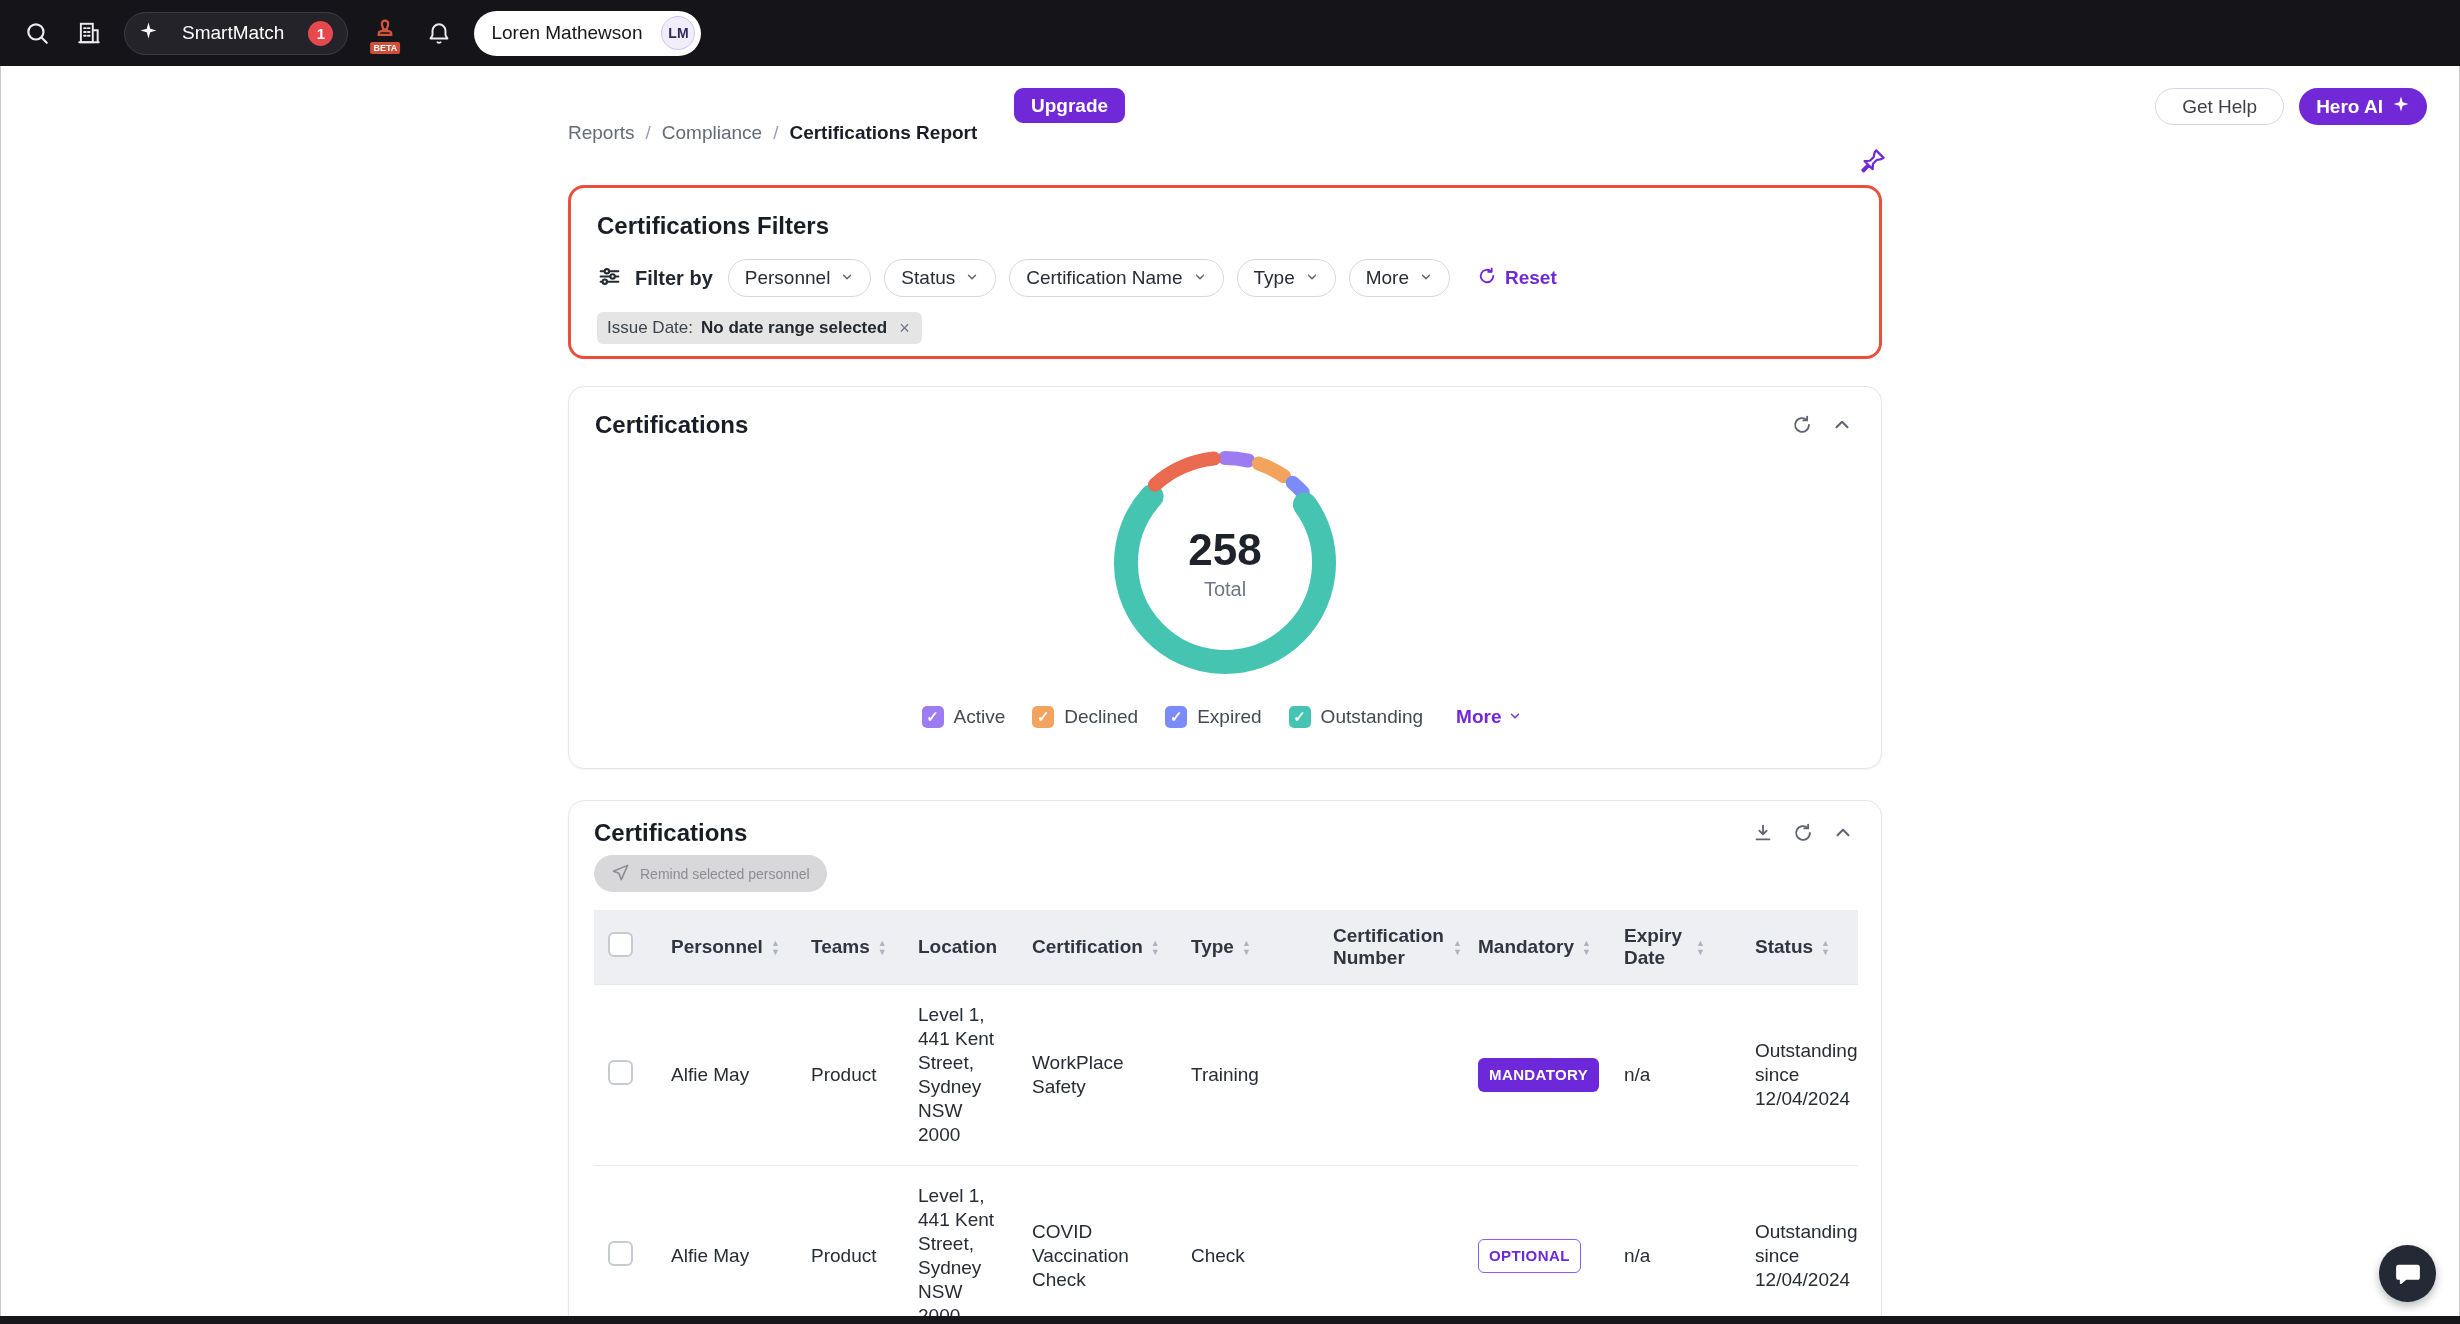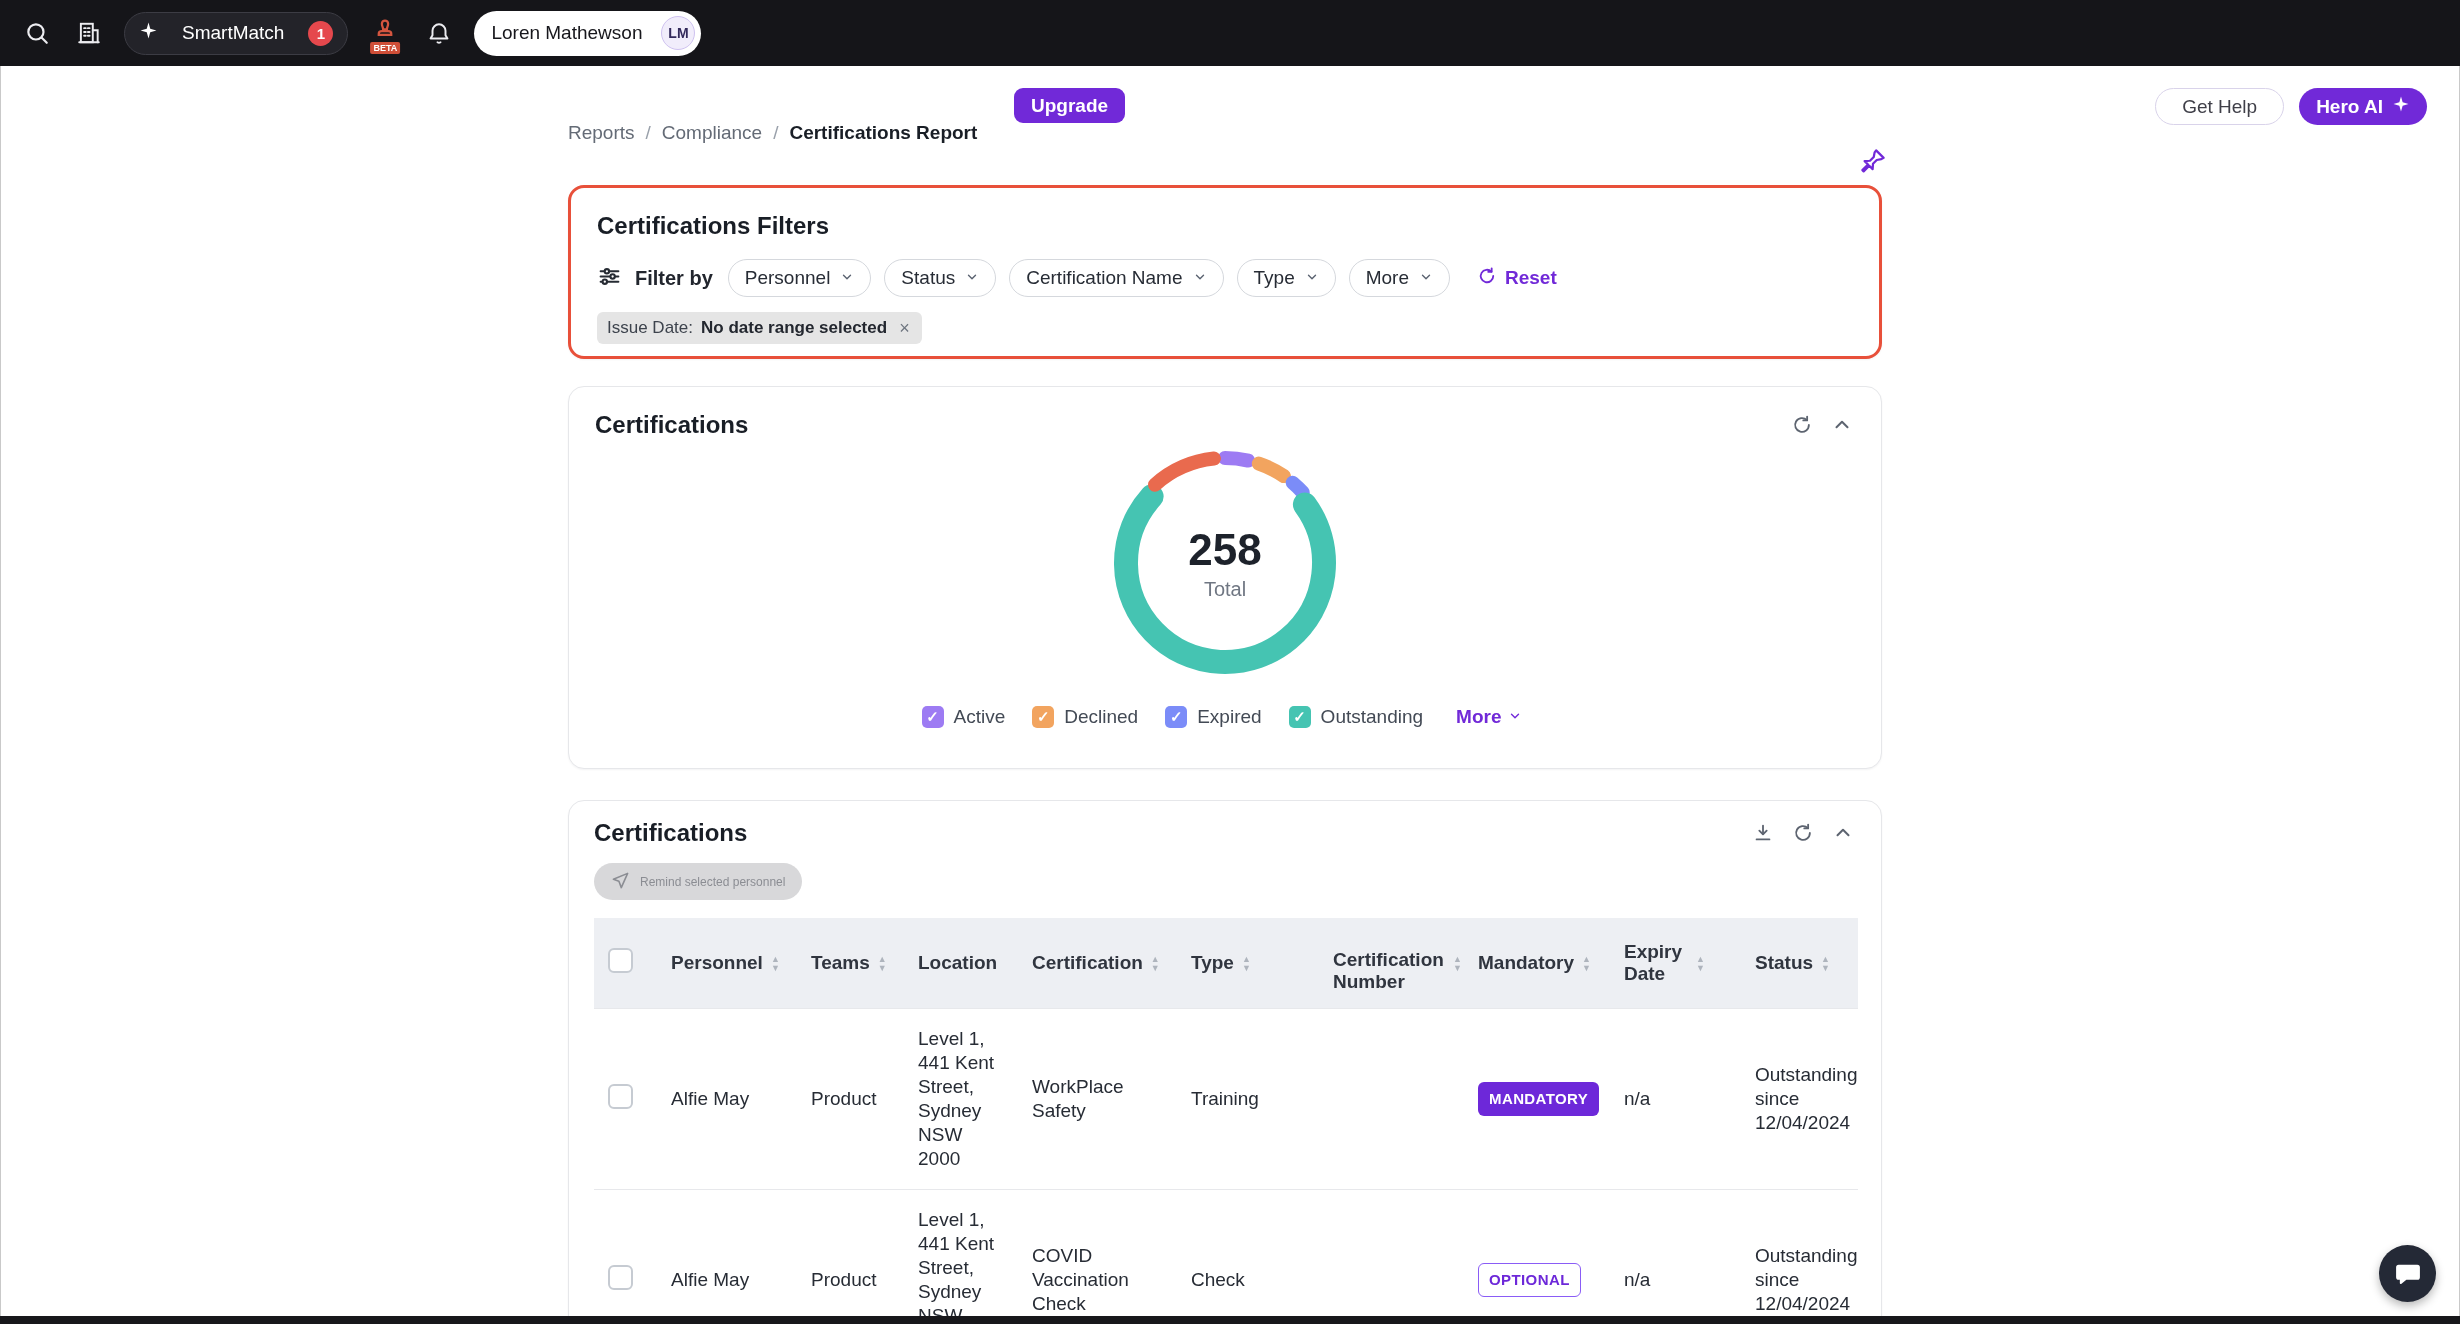--- a/index.html
+++ b/index.html
@@ -68,28 +68,28 @@
   .donut-label{font-size:20px;color:#707783;margin-top:3px;}
   .legend{display:flex;align-items:center;justify-content:center;gap:27px;margin-top:22px;}
   .legend-item{display:flex;align-items:center;gap:10px;font-size:19px;color:#434a55;cursor:pointer;}
   .cb{width:22px;height:22px;border-radius:5px;display:flex;align-items:center;justify-content:center;}
   .cb::after{content:"✓";color:#fff;font-size:15px;font-weight:700;}
   .legend-more{display:flex;align-items:center;gap:7px;background:none;border:none;color:#7129d8;font-size:19px;
                font-weight:600;cursor:pointer;}
 
   
   .table-card{top:800px;height:640px;padding:18px 25px;}
-  .remind{display:flex;align-items:center;gap:10px;margin-top:16px;height:37px;padding:0 17px;background:#d8d8da;
-          color:#8b8d93;border:none;border-radius:19px;font-size:12px;cursor:not-allowed;}
+  .remind{display:flex;align-items:center;gap:10px;margin-top:8px;height:37px;padding:0 17px;background:#d8d8da;
+          color:#8b8d93;border:none;border-radius:19px;font-size:14px;cursor:not-allowed;}
   table{border-collapse:collapse;table-layout:fixed;width:1264px;margin-top:18px;}
   thead th{background:#edeff3;font-size:19px;font-weight:700;color:#30353f;text-align:left;
            padding:15px 8px 15px 0;vertical-align:middle;cursor:pointer;}
   .th-inner{display:flex;align-items:center;gap:8px;}
   .th-label-narrow{display:inline-block;max-width:64px;}
-  .th-label-mid{display:inline-block;max-width:112px;margin-top:16px;}
+  .th-label-mid{display:inline-block;max-width:112px;}
   .sort{display:flex;flex-direction:column;gap:1px;}
   .sort span{font-size:9px;line-height:8px;color:#aeb4bd;}
   tbody td{font-size:19px;color:#272c35;padding:18px 10px 18px 0;vertical-align:middle;
            border-top:1px solid #e7e8eb;line-height:24px;}
   th.col-check,td.col-check{padding-left:14px;}
   td.col-loc{padding-right:28px;}
   td.col-status{padding-right:0;}
   .cbx{width:25px;height:25px;border:2px solid #c6cbd2;border-radius:6px;background:#fff;display:inline-block;
        cursor:pointer;box-sizing:border-box;}
   .badge-mandatory{display:inline-block;background:#6d28d9;color:#fff;font-size:15px;font-weight:700;

